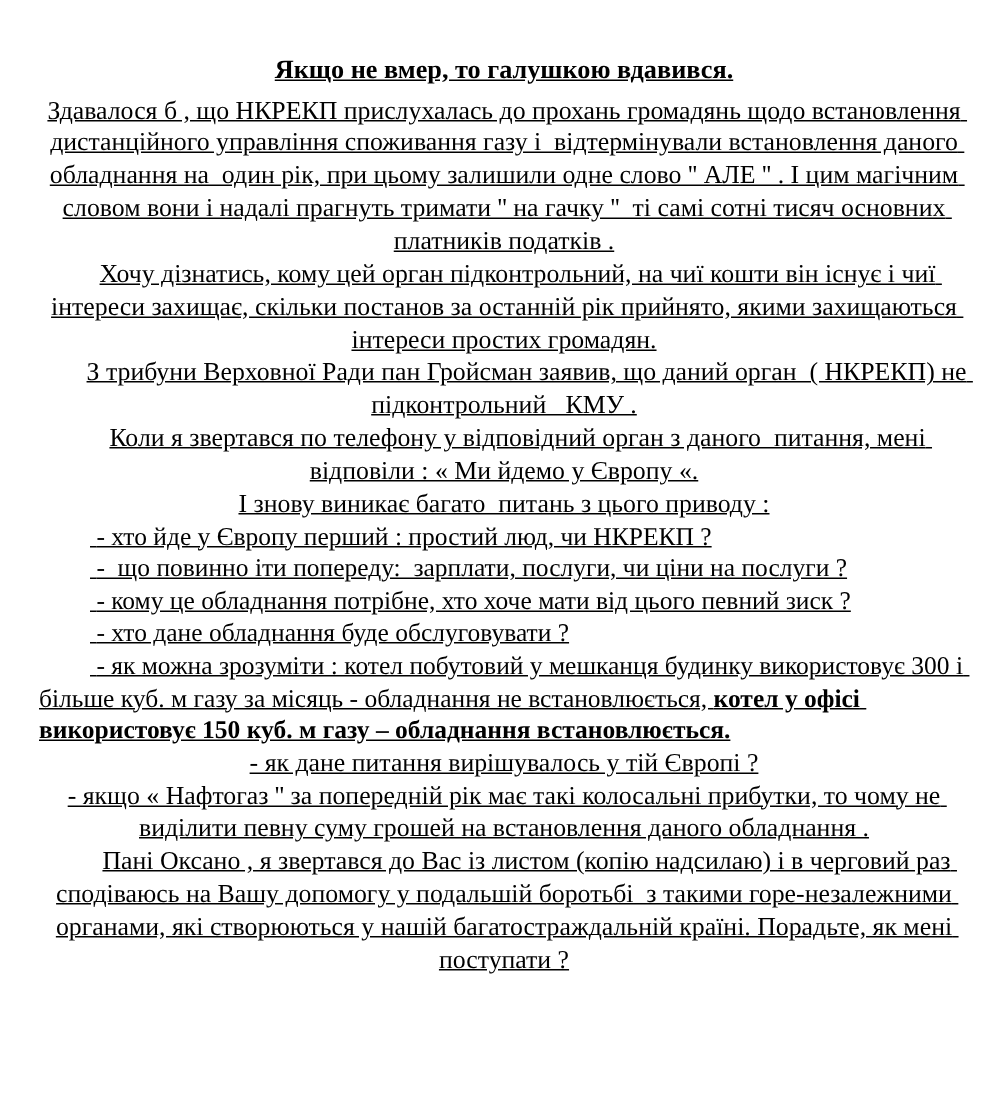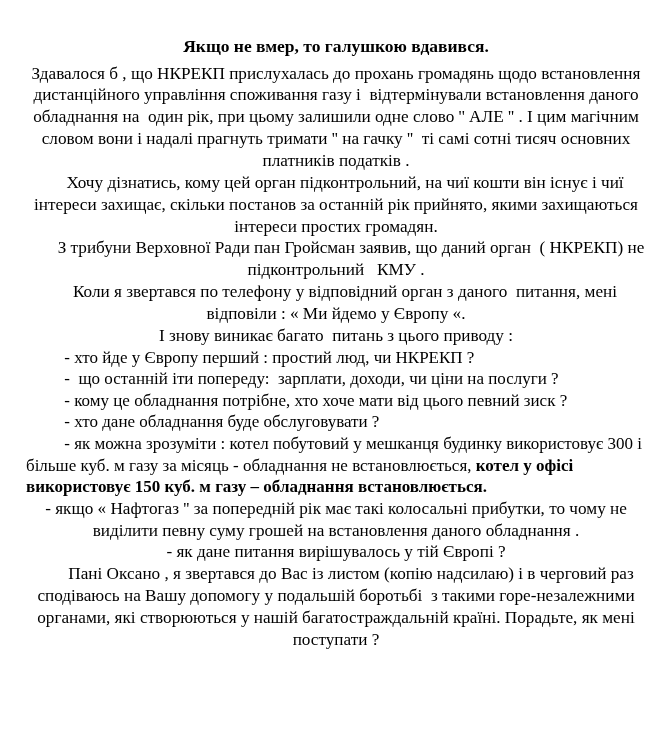--- a/index.html
+++ b/index.html
@@ -13,20 +13,21 @@
     overflow: hidden;
     font-family: "Liberation Serif", serif;
     color: #000000;
   }
   .page {
     position: relative;
     width: 668px;
     height: 648px;
     box-sizing: border-box;
     padding: 36px 22px 10px 26px;
+    text-decoration: underline;
   }
   .doc-title {
     text-align: center;
     font-weight: bold;
     font-size: 17.5px;
     line-height: 1.18;
     margin: 0 0 6px 0;
   }
   p.para {
     margin: 0;
@@ -65,24 +66,24 @@
 
   <p class="para indent gap-sm">Хочу дізнатись, кому цей орган підконтрольний, на чиї кошти він існує і чиї інтереси захищає, скільки постанов за останній рік прийнято, якими захищаються інтереси простих громадян.</p>
 
   <p class="para indent-lg gap-md">З трибуни Верховної Ради пан Гройсман заявив, що даний орган  ( НКРЕКП) не підконтрольний   КМУ .</p>
 
   <p class="para indent gap-sm">Коли я звертався по телефону у відповідний орган з даного  питання, мені відповіли : « Ми йдемо у Європу «.</p>
 
   <p class="para">І знову виникає багато  питань з цього приводу :</p>
 
   <p class="list-item gap-sm"> - хто йде у Європу перший : простий люд, чи НКРЕКП ?</p>
-  <p class="list-item"> -  що останній іти попереду:  зарплати, доходи, чи ціни на послуги ?</p>
+  <p class="list-item"> -  що повинно іти попереду:  зарплати, послуги, чи ціни на послуги ?</p>
   <p class="list-item"> - кому це обладнання потрібне, хто хоче мати від цього певний зиск ?</p>
   <p class="list-item"> - хто дане обладнання буде обслуговувати ?</p>
 
   <p class="list-item"><span> - як можна зрозуміти : котел побутовий у мешканця будинку використовує 300 і більше куб. м газу за місяць - обладнання не встановлюється, </span><span class="bold">котел у офісі використовує 150 куб. м газу – обладнання встановлюється.</span></p>
 
+  <p class="para">- як дане питання вирішувалось у тій Європі ?</p>
   <p class="para">- якщо « Нафтогаз '' за попередній рік має такі колосальні прибутки, то чому не виділити певну суму грошей на встановлення даного обладнання .</p>
-  <p class="para">- як дане питання вирішувалось у тій Європі ?</p>
 
   <p class="para indent-lg gap-lg">Пані Оксано , я звертався до Вас із листом (копію надсилаю) і в черговий раз сподіваюсь на Вашу допомогу у подальшій боротьбі  з такими горе-незалежними органами, які створюються у нашій багатостраждальній країні. Порадьте, як мені поступати ?</p>
 
 </div>
 
 </body></html>

